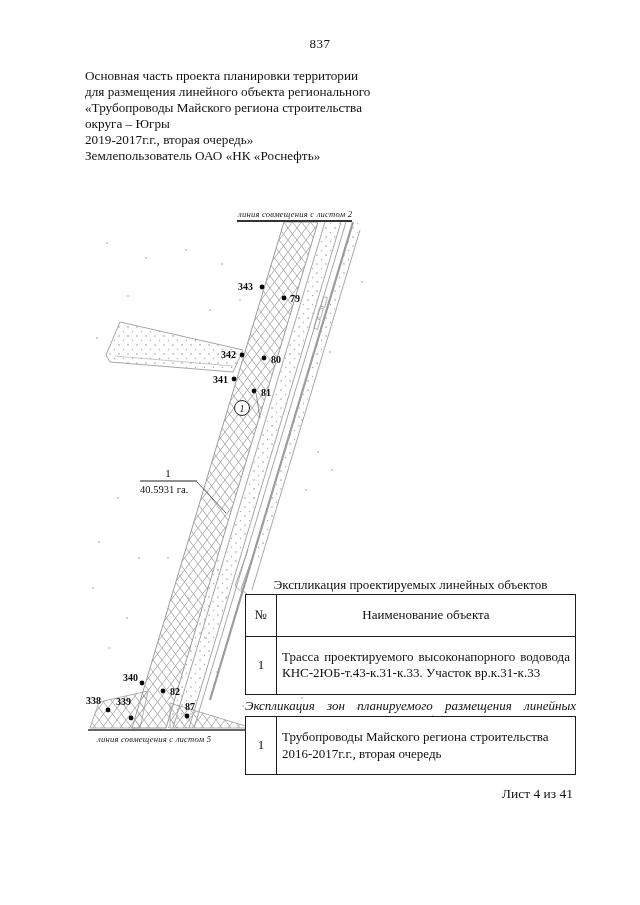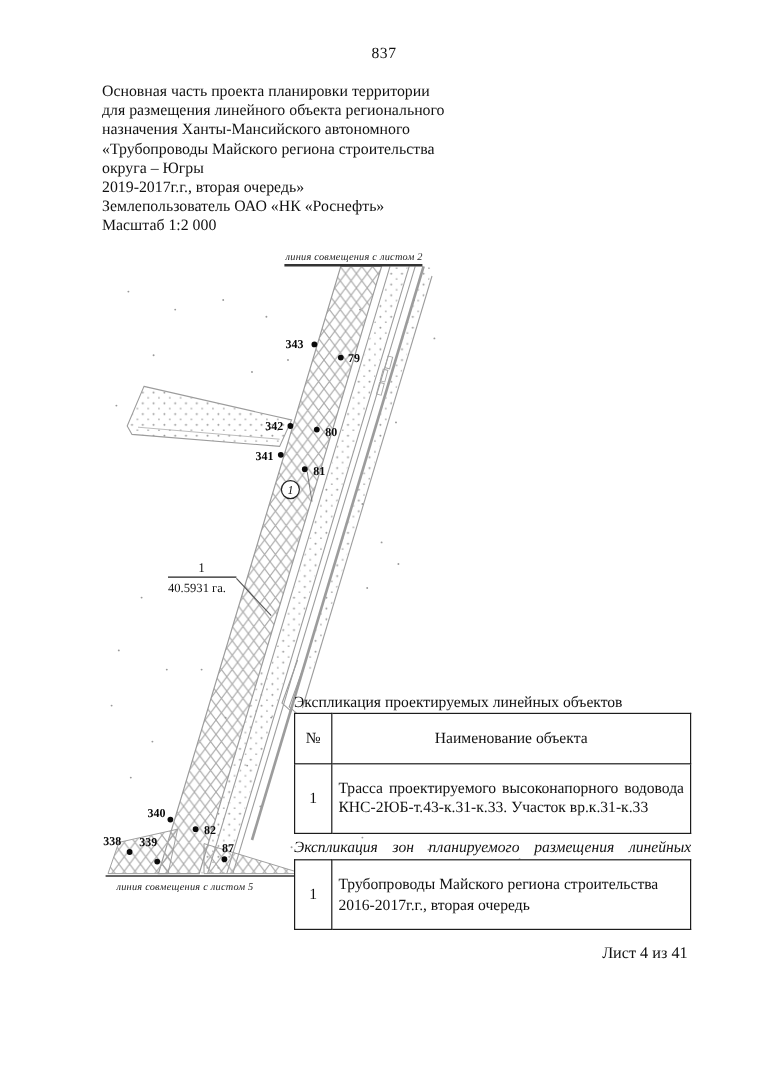--- a/index.html
+++ b/index.html
@@ -24,21 +24,21 @@
   .mline { font-family:"Liberation Serif", serif; font-style:italic;
            font-size:8.6px; fill:#222; letter-spacing:0.2px; }
   .plabel { font-family:"Liberation Serif", serif; font-weight:bold;
             font-size:10px; fill:#0a0a0a; }
   .arefnum { font-family:"Liberation Serif", serif; font-size:11px; fill:#111; }
   .areaval { font-family:"Liberation Serif", serif; font-size:10.5px; fill:#111; }
   .zmark  { font-family:"Liberation Serif", serif; font-style:italic;
             font-size:10px; fill:#111; }
 
   .tables-block { top:577px; left:245px; width:331px; font-size:13px; }
-  .tbl-title { line-height:16px; margin-bottom:1px; }
+  .tbl-title { text-align:center; line-height:16px; margin-bottom:1px; }
   table.doc { border-collapse:collapse; width:331px; background:#fff; }
   table.doc th, table.doc td {
     border:1.5px solid #1c1c1c; font-size:13px; font-weight:normal;
     line-height:16.5px; padding:12px 5px; vertical-align:middle;
   }
   table.doc .num { width:26px; text-align:center; padding:0 2px; }
   table.doc th { text-align:center; }
   td.just { text-align:justify; text-align-last:left; }
   .zones-caption { margin-top:3px; line-height:16.5px;font-style:italic; }
   .zones-caption .jline { text-align:justify; text-align-last:justify; }
@@ -47,26 +47,24 @@
   .sheet-footer { top:786px; right:67px; font-size:13.5px; }
 </style>
 </head>
 <body>
 
 <div class="abs page-number">837</div>
 
 <div class="abs header-block">
   <div>Основная часть проекта планировки территории</div>
   <div>для размещения линейного объекта регионального</div>
-  <div>назначения Ханты-Мансийского автономного</div>
   <div>«Трубопроводы Майского региона строительства</div>
   <div>округа – Югры</div>
   <div>2019-2017г.г., вторая очередь»</div>
   <div>Землепользователь ОАО «НК «Роснефть»</div>
-  <div>Масштаб 1:2 000</div>
 </div>
 
 <svg class="abs map-svg" width="640" height="905" viewBox="0 0 640 905">
   <defs>
     <pattern id="xhatch" width="9" height="12" patternUnits="userSpaceOnUse">
       <path d="M0,0 L9,12 M9,0 L0,12" stroke="#a8a8a8" stroke-width="0.9" fill="none"></path>
     </pattern>
     <pattern id="dots" width="9" height="9" patternUnits="userSpaceOnUse">
       <circle cx="2" cy="3" r="0.8" fill="#9a9a9a"></circle>
       <circle cx="6.5" cy="7.5" r="0.7" fill="#ababab"></circle>

